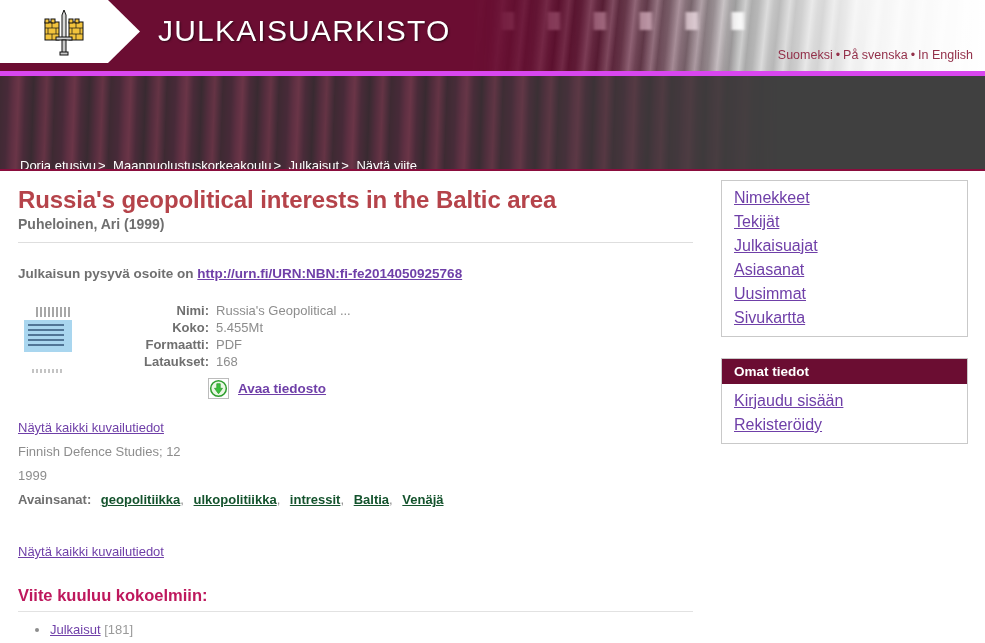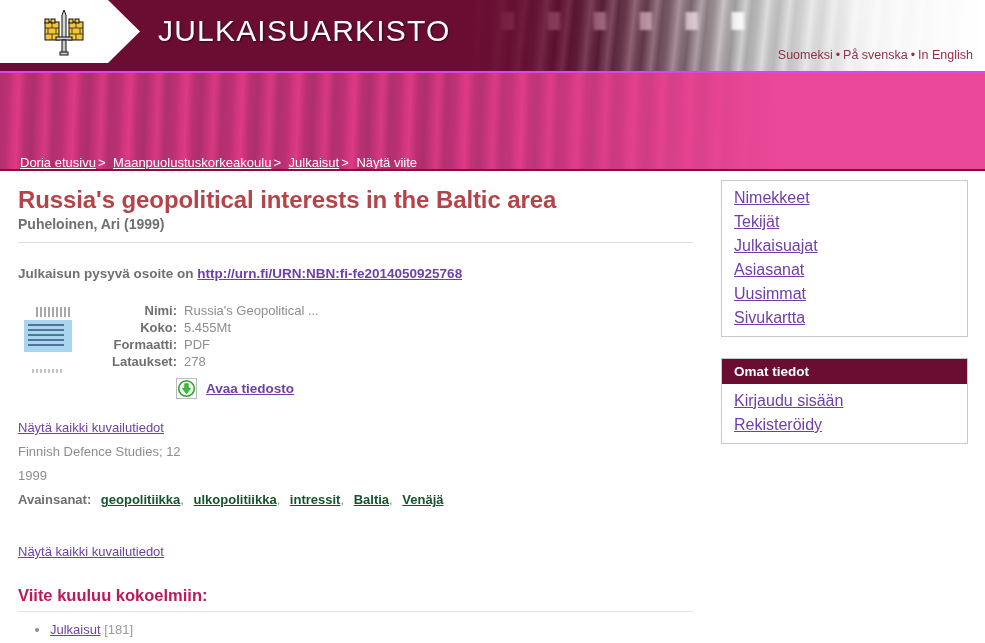--- a/index.html
+++ b/index.html
@@ -91,23 +91,23 @@
     color: #93304a;
     text-decoration: none;
   }
   .lang-sep { color: #93304a; padding: 0 3px; }
 
   
   .searchblock {
     position: relative;
     width: 985px;
     height: 100px;
-    background: #ec4899;
+    background: #404040;
     overflow: hidden;
-    border-top: 2px solid #d946ef;
+    border-top: 5px solid #d946ef;
     border-bottom: 2px solid #8a0d3d;
   }
   .searchblock-photo {
     position: absolute;
     left: 0; top: -30px;
     width: 780px; height: 140px;
     opacity: 0.33;
     background:
       repeating-linear-gradient(92deg,
         #3a0018 0px, #58002a 9px, #9c1048 15px, #c02058 20px,
@@ -212,21 +212,21 @@
   }
   .thumb-foot {
     position: absolute;
     left: 12px; bottom: 6px;
     width: 32px; height: 4px;
     background: repeating-linear-gradient(90deg, #9d9d9d 0px, #9d9d9d 2px, rgba(0,0,0,0) 2px, rgba(0,0,0,0) 4px);
     opacity: 0.6;
   }
 
   .meta {
-    margin-left: 36px;
+    margin-left: 68px;
     font-size: 13px;
   }
   .meta table { border-collapse: collapse; }
   .meta td { padding: 0 0 2px 0; vertical-align: top; font-size: 13px; }
   .meta td.k {
     text-align: right;
     font-weight: bold;
     color: #6f6f6f;
     padding-right: 7px;
     white-space: nowrap;
@@ -420,21 +420,21 @@
           <tr>
             <td class="k">Koko:</td>
             <td class="v">5.455Mt</td>
           </tr>
           <tr>
             <td class="k">Formaatti:</td>
             <td class="v">PDF</td>
           </tr>
           <tr>
             <td class="k">Lataukset:</td>
-            <td class="v">278</td>
+            <td class="v">168</td>
           </tr>
         </tbody>
           </table>
 
         <div class="open-file">
           <svg class="dl-icon" viewBox="0 0 22 22">
             <rect x="0.5" y="0.5" width="21" height="21" fill="#ffffff" stroke="#b9b9b9"></rect>
             <circle cx="11" cy="11" r="8.2" fill="#eaf7e4" stroke="#2f9e2f" stroke-width="1.6"></circle>
             <polygon points="11,16.5 6.8,10.8 9.2,10.8 9.2,6 12.8,6 12.8,10.8 15.2,10.8" fill="#3bbf3b" stroke="#2f9e2f" stroke-width="0.8"></polygon>
           </svg>

